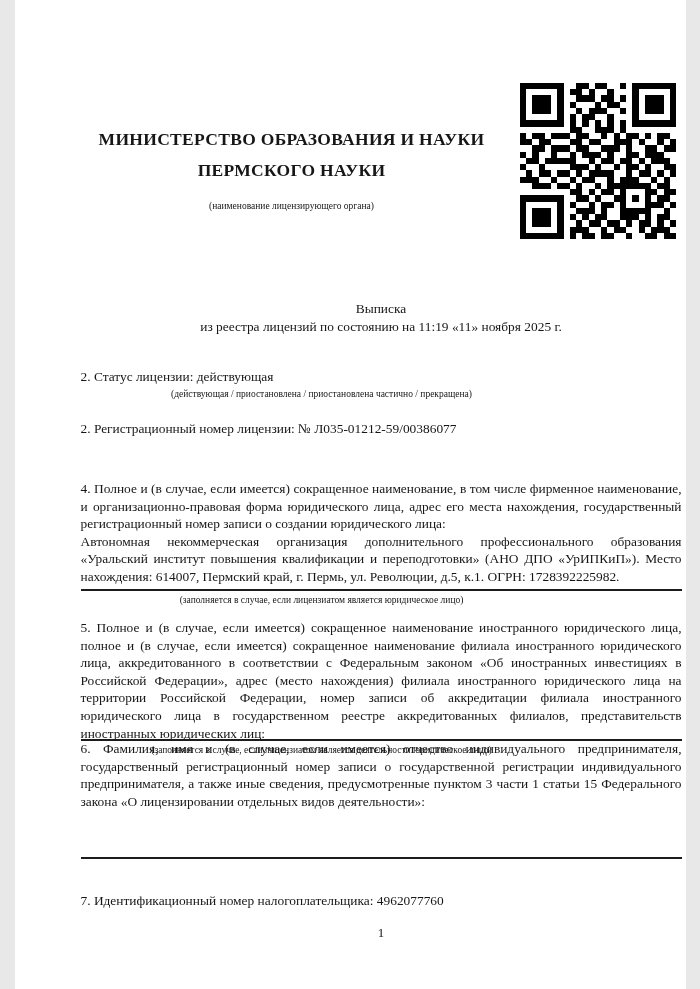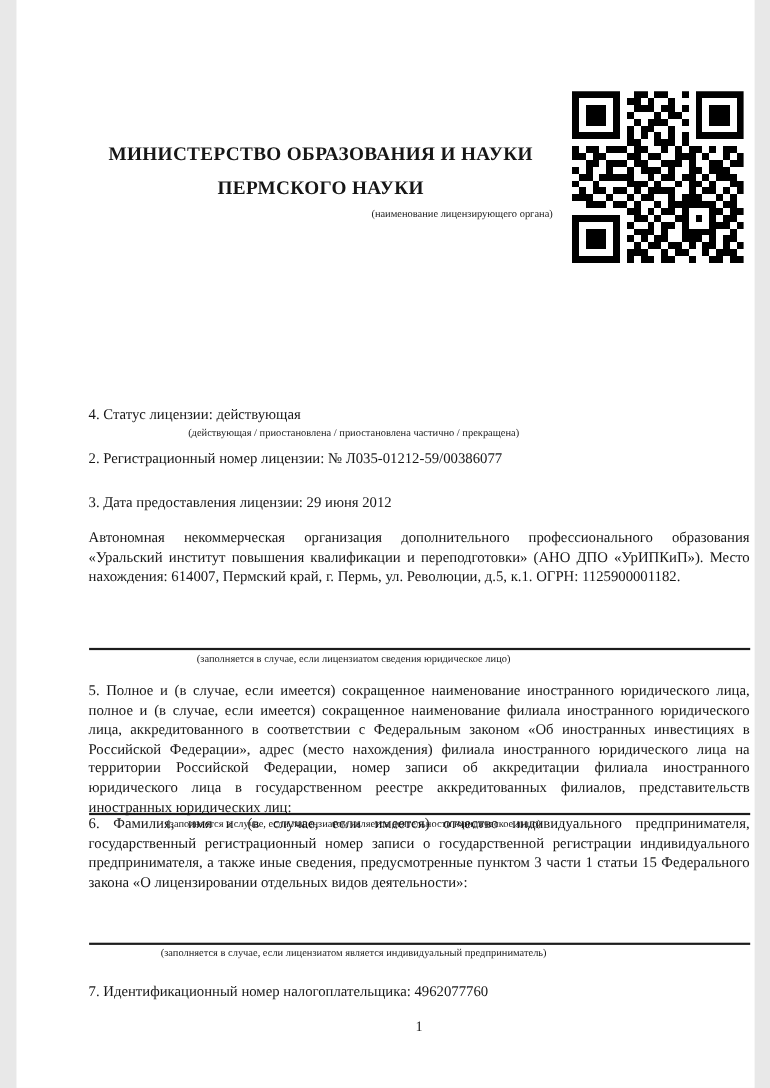--- a/index.html
+++ b/index.html
@@ -22,22 +22,21 @@
   }
   .ministry-name {
     font-weight: bold;
     font-size: 17.5px;
     line-height: 31px;
     letter-spacing: 0.3px;
   }
   .ministry-note {
     font-size: 9.5px;
     line-height: 12px;
-    margin-top: 3px;
-    text-align: right;
+    margin-top: 14px;
   }
   .qr-box {
     position: absolute;
     left: 505px;
     top: 83px;
     width: 156px;
     height: 156px;
   }
   .qr-box svg { width: 100%; height: 100%; shape-rendering: crispEdges; }
   .block {
@@ -423,39 +422,42 @@
         <rect x="13" y="24" width="1" height="1" fill="#000000"></rect>
         <rect x="14" y="24" width="1" height="1" fill="#000000"></rect>
         <rect x="17" y="24" width="1" height="1" fill="#000000"></rect>
         <rect x="20" y="24" width="1" height="1" fill="#000000"></rect>
         <rect x="21" y="24" width="1" height="1" fill="#000000"></rect>
         <rect x="23" y="24" width="1" height="1" fill="#000000"></rect>
         <rect x="24" y="24" width="1" height="1" fill="#000000"></rect>
       </svg>
   </div>
 
-
-  <div class="block" style="top:368px">4. Статус лицензии: действующая</div>
+  <div class="block title-block" style="top:300px">
+    <div>Выписка</div>
+    <div>из реестра лицензий по состоянию на 11:19 «11» ноября 2025 г.</div>
+  </div>
+
+  <div class="block" style="top:368px">2. Статус лицензии: действующая</div>
   <div class="note-wrap" style="top:388px">(действующая / приостановлена / приостановлена частично / прекращена)</div>
 
-  <div class="block" style="top:408px">2. Регистрационный номер лицензии: № Л035-01212-59/00386077</div>
-
-  <div class="block" style="top:448px">3. Дата предоставления лицензии: 29 июня 2012</div>
+  <div class="block" style="top:420px">2. Регистрационный номер лицензии: № Л035-01212-59/00386077</div>
+
 
   <div class="block just" style="top:480px">
-    <p>Автономная некоммерческая организация дополнительного профессионального образования «Уральский институт повышения квалификации и переподготовки» (АНО ДПО «УрИПКиП»). Место нахождения: 614007, Пермский край, г. Пермь, ул. Революции, д.5, к.1. ОГРН: 1125900001182.</p>
+    <p>4. Полное и (в случае, если имеется) сокращенное наименование, в том числе фирменное наименование, и организационно-правовая форма юридического лица, адрес его места нахождения, государственный регистрационный номер записи о создании юридического лица:</p>
+    <p>Автономная некоммерческая организация дополнительного профессионального образования «Уральский институт повышения квалификации и переподготовки» (АНО ДПО «УрИПКиП»). Место нахождения: 614007, Пермский край, г. Пермь, ул. Революции, д.5, к.1. ОГРН: 1728392225982.</p>
   </div>
   <div class="rule" style="top:589px"></div>
-  <div class="note-wrap" style="top:594px">(заполняется в случае, если лицензиатом сведения юридическое лицо)</div>
+  <div class="note-wrap" style="top:594px">(заполняется в случае, если лицензиатом является юридическое лицо)</div>
 
   <div class="block just" style="top:619px">5. Полное и (в случае, если имеется) сокращенное наименование иностранного юридического лица, полное и (в случае, если имеется) сокращенное наименование филиала иностранного юридического лица, аккредитованного в соответствии с Федеральным законом «Об иностранных инвестициях в Российской Федерации», адрес (место нахождения) филиала иностранного юридического лица на территории Российской Федерации, номер записи об аккредитации филиала иностранного юридического лица в государственном реестре аккредитованных филиалов, представительств иностранных юридических лиц:</div>
   <div class="rule" style="top:739px"></div>
   <div class="note-wrap" style="top:744px">(заполняется в случае, если лицензиатом является деятельности юридическое лицо)</div>
 
   <div class="block just" style="top:740px">6. Фамилия, имя и (в случае, если имеется) отчество индивидуального предпринимателя, государственный регистрационный номер записи о государственной регистрации индивидуального предпринимателя, а также иные сведения, предусмотренные пунктом 3 части 1 статьи 15 Федерального закона «О лицензировании отдельных видов деятельности»:</div>
   <div class="rule" style="top:857px"></div>
-  <div class="note-wrap" style="top:861px">(заполняется в случае, если лицензиатом является индивидуальный предприниматель)</div>
 
   <div class="block" style="top:892px">7. Идентификационный номер налогоплательщика: 4962077760</div>
 
   <div class="block page-number" style="top:924px">1</div>
 
 </div>
 
 </body></html>

